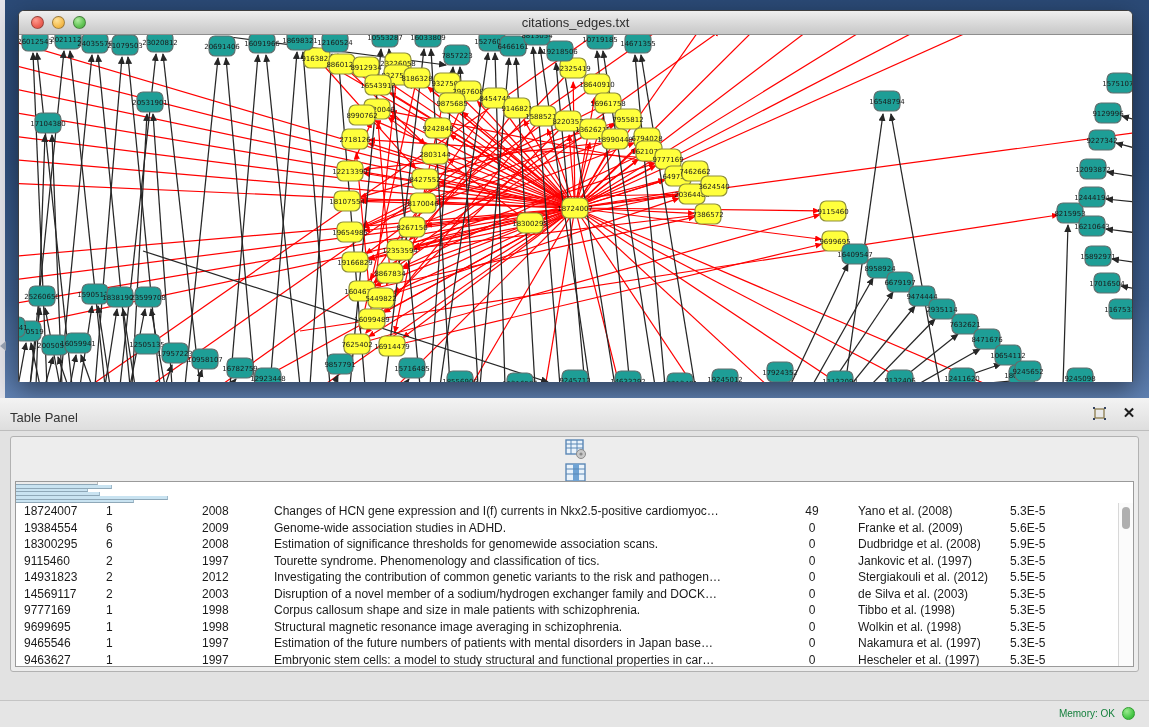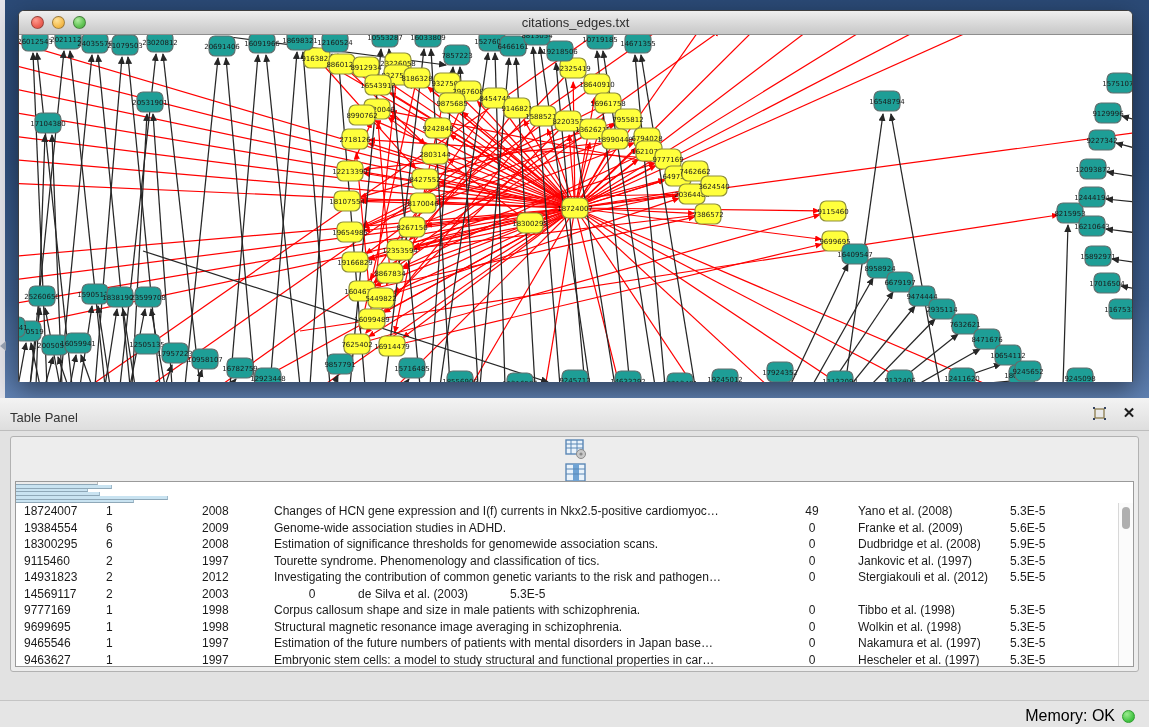--- a/index.html
+++ b/index.html
@@ -71,21 +71,21 @@
   .segctl{display:flex;height:22px;border:1px solid #8C8C8C;border-radius:5px;overflow:hidden;
     background:#FFF;box-shadow:0 1px 0 rgba(255,255,255,0.7);}
   .seg{padding:0 16px;font-size:12.5px;line-height:21px;color:#1A1A1A;
     background:linear-gradient(180deg,#FFFFFF,#EFEFEF);border-right:1px solid #A9A9A9;}
   .seg:last-child{border-right:none;}
   .seg.selected{background:linear-gradient(180deg,#7C7C7C,#646464);color:#EFEFEF;}
   
   .status-bar{position:absolute;left:0;top:700px;width:1149px;height:27px;background:#E5E5E5;
     border-top:1px solid #C4C4C4;box-sizing:border-box;}
   .mem{position:absolute;right:14px;top:6px;display:flex;align-items:center;gap:7px;}
-  .mem .txt{font-size:16px;color:#000000;}
+  .mem .txt{font-size:10px;color:#15803d;}
   .mem .dot{width:13px;height:13px;border-radius:50%;box-sizing:border-box;
     border:1px solid #2F9E2F;background:radial-gradient(circle at 35% 30%,#9BEB8F,#44C544 65%,#35A935);}
 </style>
 </head>
 <body>
 
 <div class="network-area">
   <div class="left-strip"></div>
   <div class="collapse-arrow"></div>
 
@@ -925,20 +925,21 @@
             <div class="tcell c2">2012</div>
             <div class="tcell c3">Investigating the contribution of common genetic variants to the risk and pathogen…</div>
             <div class="tcell c4">0</div>
             <div class="tcell c5">Stergiakouli et al. (2012)</div>
             <div class="tcell c6">5.5E-5</div>
           </div>
           <div class="trow">
             <div class="tcell c0">14569117</div>
             <div class="tcell c1">2</div>
             <div class="tcell c2">2003</div>
+            <div class="tcell c3">Disruption of a novel member of a sodium/hydrogen exchanger family and DOCK…</div>
             <div class="tcell c4">0</div>
             <div class="tcell c5">de Silva et al. (2003)</div>
             <div class="tcell c6">5.3E-5</div>
           </div>
           <div class="trow">
             <div class="tcell c0">9777169</div>
             <div class="tcell c1">1</div>
             <div class="tcell c2">1998</div>
             <div class="tcell c3">Corpus callosum shape and size in male patients with schizophrenia.</div>
             <div class="tcell c4">0</div>

